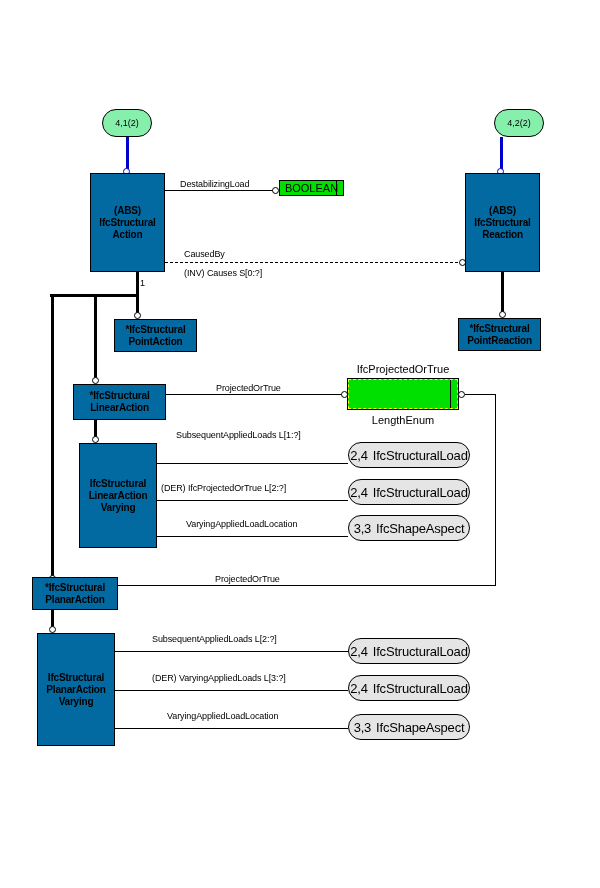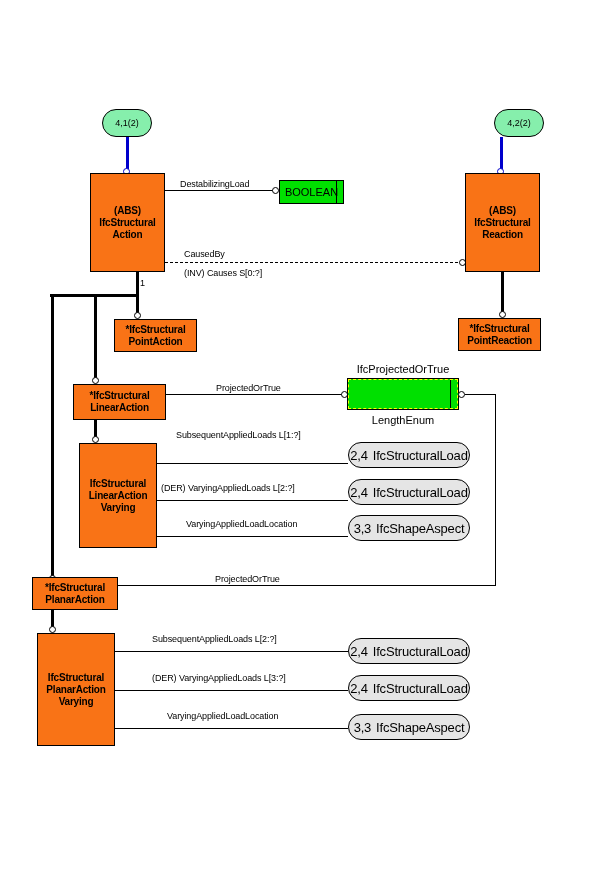--- a/index.html
+++ b/index.html
@@ -9,21 +9,21 @@
     font-family:"Liberation Sans","DejaVu Sans",sans-serif;
   }
   #canvas{position:absolute;left:0;top:0;width:600px;height:888px;}
 
   
   .node{position:absolute;box-sizing:border-box;display:flex;
         align-items:center;justify-content:center;text-align:center;}
 
   
   .entity{
-    background:#f97316;border:1px solid #000000;
+    background:#0369a1;border:1px solid #000000;
     color:#000000;font-weight:bold;font-size:10px;line-height:12px;
     letter-spacing:-0.2px;
   }
   .entity.abs{font-size:10px;}
 
   
   .typebox{
     background:#00e000;border:1px solid #000000;
     color:#000000;font-size:11px;line-height:12px;
   }
@@ -86,21 +86,21 @@
 
   <div class="node entity abs" style="left:90px;top:173px;width:75px;height:99px;flex-direction:column;">
     <span>(ABS)</span>
     <span>IfcStructural</span>
     <span>Action</span>
   </div>
 
   <div class="hline" style="left:165px;top:190px;width:110px;"></div>
   <div class="lbl" style="left:180px;top:179px;">DestabilizingLoad</div>
   <div class="dot" style="left:272px;top:187px;"></div>
-  <div class="node typebox" style="left:279px;top:180px;width:65px;height:24px;position:absolute;">
+  <div class="node typebox" style="left:279px;top:180px;width:65px;height:16px;position:absolute;">
     <span>BOOLEAN</span>
     <span class="divider" style="right:6px;"></span>
   </div>
 
   <div class="hline dashed" style="left:165px;top:262px;width:298px;"></div>
   <div class="lbl" style="left:184px;top:249px;">CausedBy</div>
   <div class="lbl" style="left:184px;top:268px;">(INV) Causes  S[0:?]</div>
   <div class="dot" style="left:459px;top:259px;"></div>
 
   <div class="node entity abs" style="left:465px;top:173px;width:75px;height:99px;flex-direction:column;">
@@ -160,21 +160,21 @@
 
   <div class="hline" style="left:157px;top:463px;width:191px;"></div>
   <div class="lbl" style="left:176px;top:430px;">SubsequentAppliedLoads  L[1:?]</div>
   <div class="node extref" style="left:348px;top:442px;width:122px;height:26px;">
     <span>2,4</span>
     <span style="width:5px;"></span>
     <span>IfcStructuralLoad</span>
   </div>
 
   <div class="hline" style="left:157px;top:500px;width:191px;"></div>
-  <div class="lbl" style="left:161px;top:483px;">(DER) VaryingAppliedLoads  L[2:?]</div>
+  <div class="lbl" style="left:161px;top:483px;">(DER) IfcProjectedOrTrue  L[2:?]</div>
   <div class="node extref" style="left:348px;top:479px;width:122px;height:26px;">
     <span>2,4</span>
     <span style="width:5px;"></span>
     <span>IfcStructuralLoad</span>
   </div>
 
   <div class="hline" style="left:157px;top:536px;width:191px;"></div>
   <div class="lbl" style="left:186px;top:519px;">VaryingAppliedLoadLocation</div>
   <div class="node extref" style="left:348px;top:515px;width:122px;height:26px;">
     <span>3,3</span>

